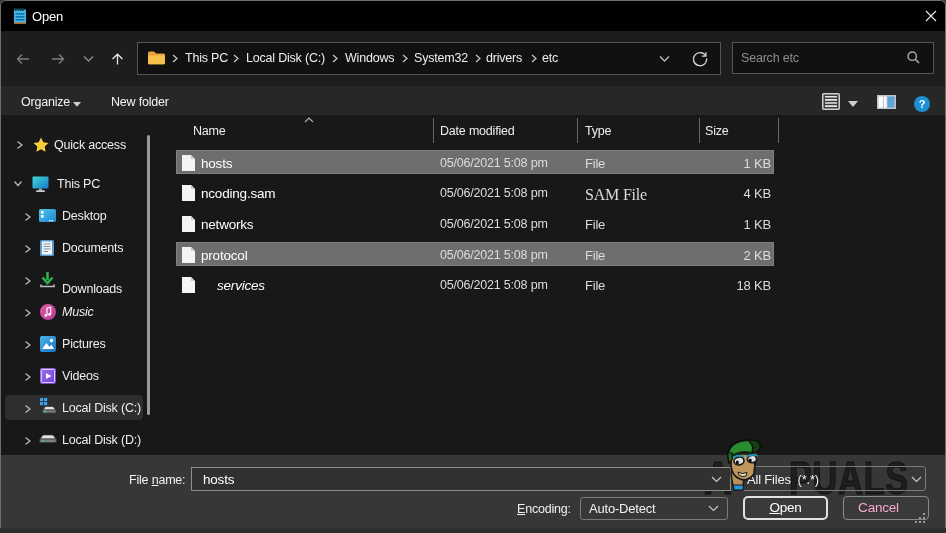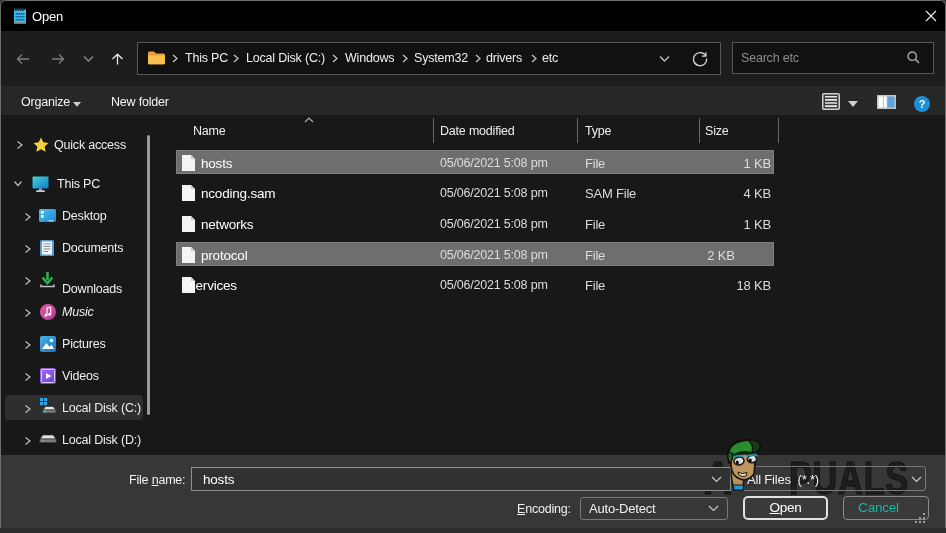--- a/index.html
+++ b/index.html
@@ -294,44 +294,44 @@
     <div class="abs txt" style="left:200px;top:155px;font-size:13.5px;color:#fff;">hosts</div>
     <div class="abs txt" style="left:439px;top:155px;font-size:12.5px;color:#dcdcdc;">05/06/2021 5:08 pm</div>
     <div class="abs txt" style="left:584px;top:155px;font-size:13px;color:#dcdcdc;">File</div>
     <div class="abs txt" style="left:670px;top:155px;width:100px;text-align:right;font-size:13px;color:#dcdcdc;">1 KB</div>
     <svg class="abs" style="left:181px;top:184px;" width="13" height="16" viewBox="0 0 13 16">
         <path d="M0 0 H9 L13 4 V16 H0 Z" fill="#f4f4f4"></path>
         <path d="M9 0 L13 4 H9 Z" fill="#c9c9c9"></path>
       </svg>
     <div class="abs txt" style="left:200px;top:185px;font-size:13.5px;color:#fff;">ncoding.sam</div>
     <div class="abs txt" style="left:439px;top:185px;font-size:12.5px;color:#dcdcdc;">05/06/2021 5:08 pm</div>
-    <div class="abs txt" style="left:584px;top:185px;font-size:13px;color:#dcdcdc;">SAM File</div>
+    <div class="abs txt" style="left:584px;top:185px;font-size:16px;color:#dcdcdc;font-family:Liberation Serif, serif;">SAM File</div>
     <div class="abs txt" style="left:670px;top:185px;width:100px;text-align:right;font-size:13px;color:#dcdcdc;">4 KB</div>
     <svg class="abs" style="left:181px;top:215px;" width="13" height="16" viewBox="0 0 13 16">
         <path d="M0 0 H9 L13 4 V16 H0 Z" fill="#f4f4f4"></path>
         <path d="M9 0 L13 4 H9 Z" fill="#c9c9c9"></path>
       </svg>
     <div class="abs txt" style="left:200px;top:216px;font-size:13.5px;color:#fff;">networks</div>
     <div class="abs txt" style="left:439px;top:216px;font-size:12.5px;color:#dcdcdc;">05/06/2021 5:08 pm</div>
     <div class="abs txt" style="left:584px;top:216px;font-size:13px;color:#dcdcdc;">File</div>
     <div class="abs txt" style="left:670px;top:216px;width:100px;text-align:right;font-size:13px;color:#dcdcdc;">1 KB</div>
     <div class="abs" style="left:175px;top:241px;width:598px;height:24px;background:#6e6e6e;border:1px solid #7f7f7f;"></div>
     <svg class="abs" style="left:181px;top:246px;" width="13" height="16" viewBox="0 0 13 16">
         <path d="M0 0 H9 L13 4 V16 H0 Z" fill="#f4f4f4"></path>
         <path d="M9 0 L13 4 H9 Z" fill="#c9c9c9"></path>
       </svg>
     <div class="abs txt" style="left:200px;top:247px;font-size:13.5px;color:#fff;">protocol</div>
     <div class="abs txt" style="left:439px;top:247px;font-size:12.5px;color:#dcdcdc;">05/06/2021 5:08 pm</div>
     <div class="abs txt" style="left:584px;top:247px;font-size:13px;color:#dcdcdc;">File</div>
-    <div class="abs txt" style="left:670px;top:247px;width:100px;text-align:center;font-size:13px;color:#dcdcdc;">2 KB</div>
+    <div class="abs txt" style="left:670px;top:247px;width:100px;text-align:right;font-size:13px;color:#dcdcdc;">2 KB</div>
     <svg class="abs" style="left:181px;top:276px;" width="13" height="16" viewBox="0 0 13 16">
         <path d="M0 0 H9 L13 4 V16 H0 Z" fill="#f4f4f4"></path>
         <path d="M9 0 L13 4 H9 Z" fill="#c9c9c9"></path>
       </svg>
-    <div class="abs txt" style="left:188px;top:277px;font-size:13.5px;color:#fff;">services</div>
+    <div class="abs txt" style="left:216px;top:277px;font-size:13.5px;color:#fff;font-style:italic;">services</div>
     <div class="abs txt" style="left:439px;top:277px;font-size:12.5px;color:#dcdcdc;">05/06/2021 5:08 pm</div>
     <div class="abs txt" style="left:584px;top:277px;font-size:13px;color:#dcdcdc;">File</div>
     <div class="abs txt" style="left:670px;top:277px;width:100px;text-align:right;font-size:13px;color:#dcdcdc;">18 KB</div>
   </div>
 
   <div class="abs" style="left:0;top:454px;width:946px;height:74px;background:#373737;"></div>
 
   <div id="wm">
     <div class="abs" style="left:703px;top:449px;font-family:'Liberation Sans';font-weight:bold;font-size:47px;color:rgba(0,0,0,0.45);-webkit-text-stroke:1.5px rgba(0,0,0,0.45);transform:scaleX(0.82);transform-origin:left top;">A</div>
     <div class="abs" style="left:788px;top:449px;font-family:'Liberation Sans';font-weight:bold;font-size:47px;color:rgba(0,0,0,0.45);-webkit-text-stroke:1.5px rgba(0,0,0,0.45);letter-spacing:1px;transform:scaleX(0.73);transform-origin:left top;">PUALS</div>
@@ -367,21 +367,21 @@
       </svg>
     <div class="abs txt" style="left:516px;top:501px;font-size:12.5px;color:#f0f0f0;"><span style="text-decoration:underline;">E</span>ncoding:</div>
     <div class="abs" style="left:579px;top:496px;width:148px;height:23px;border:1px solid #7a7a7a;border-radius:3px;background:#373737;"></div>
     <div class="abs txt" style="left:588px;top:500px;font-size:13px;color:#f0f0f0;">Auto-Detect</div>
     <svg class="abs" style="left:707px;top:504px;" width="11" height="7" viewBox="0 0 11 7">
         <path d="M1 1 L5.5 5.5 L10 1" stroke="#c8c8c8" stroke-width="1.2" fill="none"></path>
       </svg>
     <div class="abs" style="left:742px;top:495px;width:85px;height:24px;border:2px solid #e2e2e2;border-radius:5px;background:#3a3a3a;"></div>
     <div class="abs txt" style="left:742px;top:499px;width:85px;text-align:center;font-size:13.5px;color:#fff;"><span style="text-decoration:underline;">O</span>pen</div>
     <div class="abs" style="left:842px;top:495px;width:86px;height:24px;border:1px solid #8a8a8a;border-radius:4px;background:#3a3a3a;"></div>
-    <div class="abs txt" style="left:842px;top:499px;width:71px;text-align:center;font-size:13.5px;color:#14b8a6;">Cancel</div>
+    <div class="abs txt" style="left:842px;top:499px;width:71px;text-align:center;font-size:13.5px;color:#f9a8d4;">Cancel</div>
     <svg class="abs" style="left:912px;top:510px;" width="14" height="14" viewBox="0 0 14 14">
       <g fill="#9a9a9a">
         <rect x="10" y="2" width="2" height="2"></rect>
         <rect x="6" y="6" width="2" height="2"></rect>
           <rect x="10" y="6" width="2" height="2"></rect>
         <rect x="2" y="10" width="2" height="2"></rect>
           <rect x="6" y="10" width="2" height="2"></rect>
           <rect x="10" y="10" width="2" height="2"></rect>
       </g>
     </svg>

